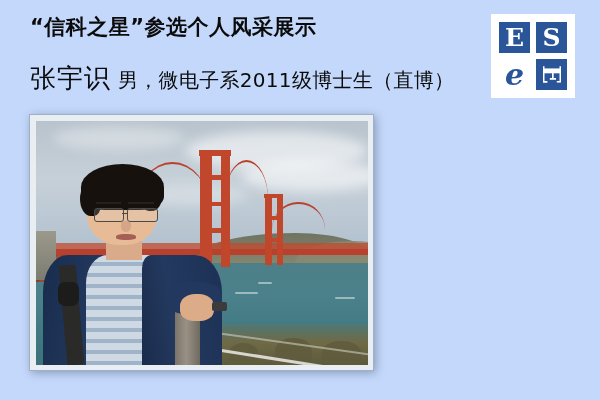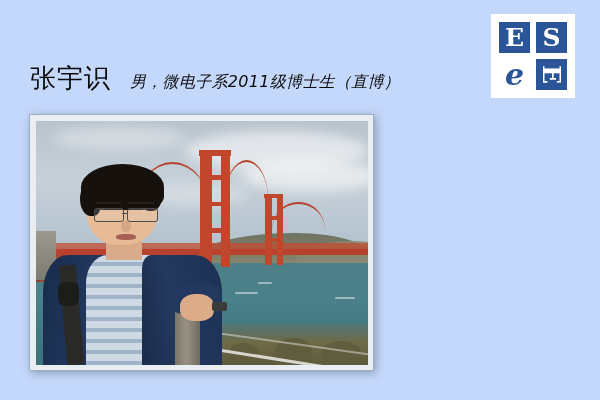--- a/index.html
+++ b/index.html
@@ -34,25 +34,24 @@
     white-space: nowrap;
     line-height: 32px;
     color: #0b0b0b;
   }
   #name-line .person-name {
     font-size: 26px;
     font-weight: normal;
     letter-spacing: 1px;
   }
   #name-line .person-meta {
-    font-size: 16px;
+    font-size: 20px;
     font-weight: normal;
     letter-spacing: 0.3px;
-    margin-left: 19px;
-    font-style: italic;
+    margin-left: 7px;
   }
   
   #logo {
     position: absolute;
     left: 491px;
     top: 14px;
     width: 84px;
     height: 84px;
     background: #ffffff;
     box-sizing: border-box;
@@ -303,20 +302,21 @@
     text-justify: inter-ideograph;
     font-family: "DejaVu Sans", "Liberation Sans", sans-serif;
     text-indent: 2em;
   }
 </style>
 </head>
 <body>
 
 <div id="slide">
 
+  <div id="title">“信科之星”参选个人风采展示</div>
 
   <div id="name-line">
     <span class="person-name">张宇识</span><span class="person-meta">男，微电子系2011级博士生（直博）</span>
   </div>
 
   <div id="logo">
     <div class="logo-grid">
       <div class="cell c-e1"><span>E</span></div>
       <div class="cell c-s"><span>S</span></div>
       <div class="cell c-e2"><span>e</span></div>

